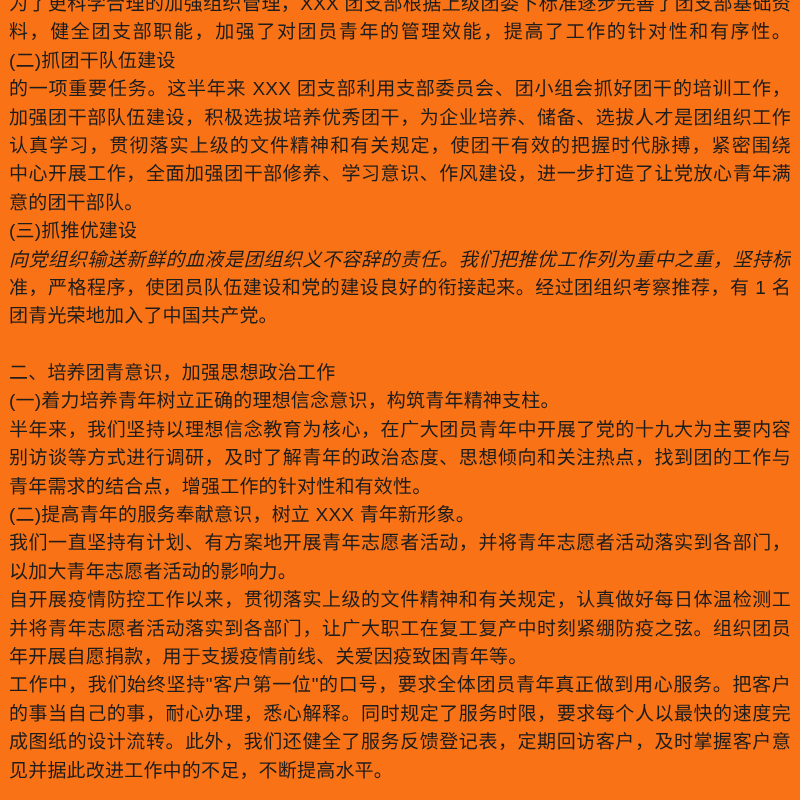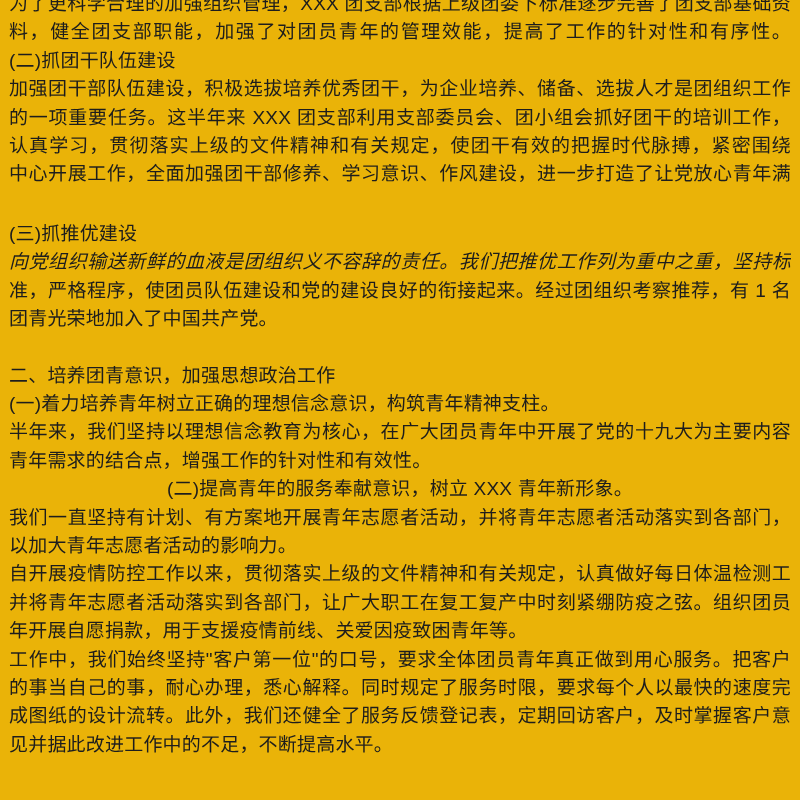--- a/index.html
+++ b/index.html
@@ -35,39 +35,41 @@
     text-align-last: justify;
     text-justify: inter-character;
   }
   .line.blank {
     
   }
 </style>
 </head>
 <body>
 
-<div class="page" style="background: #eab308;">
+<div class="page" style="background: #f97316;">
   <div class="doc">
       <div class="line justify" style="color: rgb(29, 29, 29);">为了更科学合理的加强组织管理，XXX 团支部根据上级团委下标准逐步完善了团支部基础资</div>
       <div class="line justify" style="color: rgb(29, 29, 29);">料，健全团支部职能，加强了对团员青年的管理效能，提高了工作的针对性和有序性。</div>
       <div class="line" style="color: rgb(29, 29, 29);">(二)抓团干队伍建设</div>
+      <div class="line justify" style="color: rgb(29, 29, 29);">的一项重要任务。这半年来 XXX 团支部利用支部委员会、团小组会抓好团干的培训工作，</div>
       <div class="line justify" style="color: rgb(29, 29, 29);">加强团干部队伍建设，积极选拔培养优秀团干，为企业培养、储备、选拔人才是团组织工作</div>
-      <div class="line justify" style="color: rgb(29, 29, 29);">的一项重要任务。这半年来 XXX 团支部利用支部委员会、团小组会抓好团干的培训工作，</div>
       <div class="line justify" style="color: rgb(29, 29, 29);">认真学习，贯彻落实上级的文件精神和有关规定，使团干有效的把握时代脉搏，紧密围绕 XXX</div>
       <div class="line justify" style="color: rgb(29, 29, 29);">中心开展工作，全面加强团干部修养、学习意识、作风建设，进一步打造了让党放心青年满</div>
-      <div class="line" style="color: rgb(29, 29, 29); margin-top: 31px;">(三)抓推优建设</div>
+      <div class="line" style="color: rgb(29, 29, 29);">意的团干部队。</div>
+      <div class="line" style="color: rgb(29, 29, 29);">(三)抓推优建设</div>
       <div class="line justify" style="color: rgb(29, 29, 29); font-style: italic;">向党组织输送新鲜的血液是团组织义不容辞的责任。我们把推优工作列为重中之重，坚持标</div>
       <div class="line justify" style="color: rgb(29, 29, 29);">准，严格程序，使团员队伍建设和党的建设良好的衔接起来。经过团组织考察推荐，有 1 名</div>
       <div class="line" style="color: rgb(29, 29, 29);">团青光荣地加入了中国共产党。</div>
       <div class="line blank" style="color: rgb(29, 29, 29);"></div>
       <div class="line" style="color: rgb(29, 29, 29);">二、培养团青意识，加强思想政治工作</div>
       <div class="line" style="color: rgb(29, 29, 29);">(一)着力培养青年树立正确的理想信念意识，构筑青年精神支柱。</div>
       <div class="line justify" style="color: rgb(29, 29, 29);">半年来，我们坚持以理想信念教育为核心，在广大团员青年中开展了党的十九大为主要内容</div>
+      <div class="line justify" style="color: rgb(29, 29, 29);">别访谈等方式进行调研，及时了解青年的政治态度、思想倾向和关注热点，找到团的工作与</div>
       <div class="line" style="color: rgb(29, 29, 29);">青年需求的结合点，增强工作的针对性和有效性。</div>
-      <div class="line" style="color: rgb(29, 29, 29); text-align: center;">(二)提高青年的服务奉献意识，树立 XXX 青年新形象。</div>
+      <div class="line" style="color: rgb(29, 29, 29);">(二)提高青年的服务奉献意识，树立 XXX 青年新形象。</div>
       <div class="line justify" style="color: rgb(29, 29, 29);">我们一直坚持有计划、有方案地开展青年志愿者活动，并将青年志愿者活动落实到各部门，</div>
       <div class="line" style="color: rgb(29, 29, 29);">以加大青年志愿者活动的影响力。</div>
       <div class="line justify" style="color: rgb(29, 29, 29);">自开展疫情防控工作以来，贯彻落实上级的文件精神和有关规定，认真做好每日体温检测工作</div>
       <div class="line justify" style="color: rgb(29, 29, 29);">并将青年志愿者活动落实到各部门，让广大职工在复工复产中时刻紧绷防疫之弦。组织团员青</div>
       <div class="line" style="color: rgb(29, 29, 29);">年开展自愿捐款，用于支援疫情前线、关爱因疫致困青年等。</div>
       <div class="line justify" style="color: rgb(29, 29, 29);">工作中，我们始终坚持"客户第一位"的口号，要求全体团员青年真正做到用心服务。把客户</div>
       <div class="line justify" style="color: rgb(29, 29, 29);">的事当自己的事，耐心办理，悉心解释。同时规定了服务时限，要求每个人以最快的速度完</div>
       <div class="line justify" style="color: rgb(29, 29, 29);">成图纸的设计流转。此外，我们还健全了服务反馈登记表，定期回访客户，及时掌握客户意</div>
       <div class="line" style="color: rgb(29, 29, 29);">见并据此改进工作中的不足，不断提高水平。</div>
     </div>

